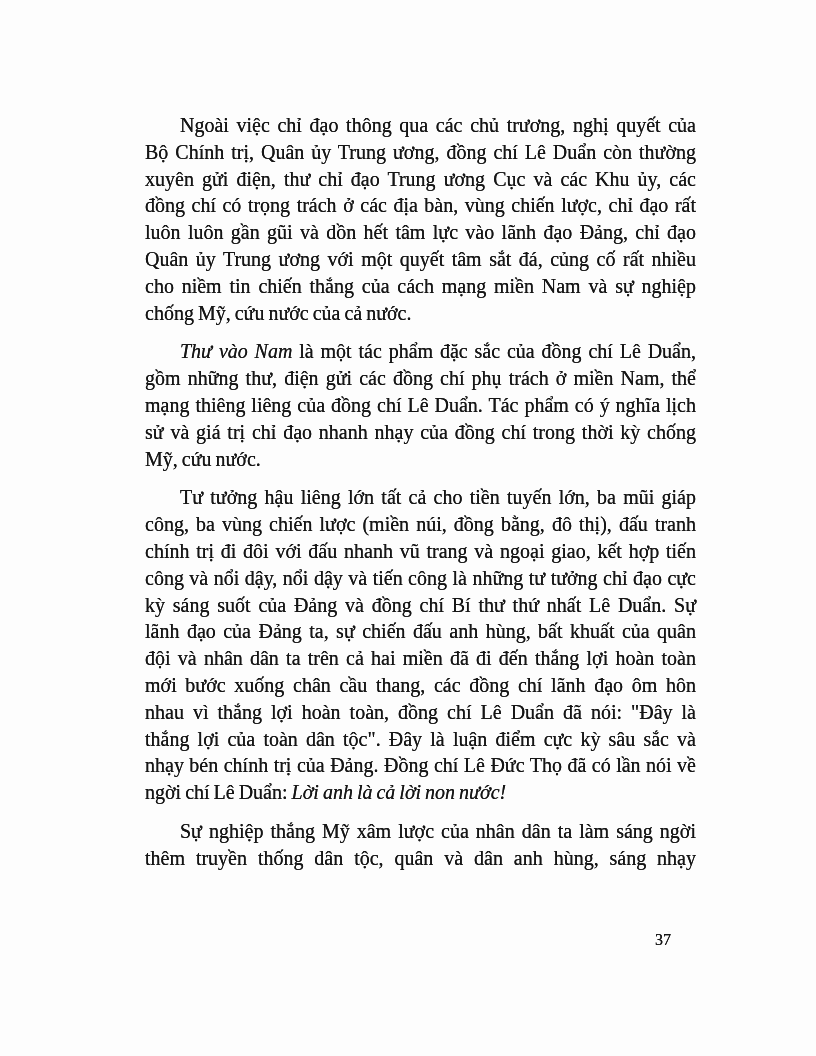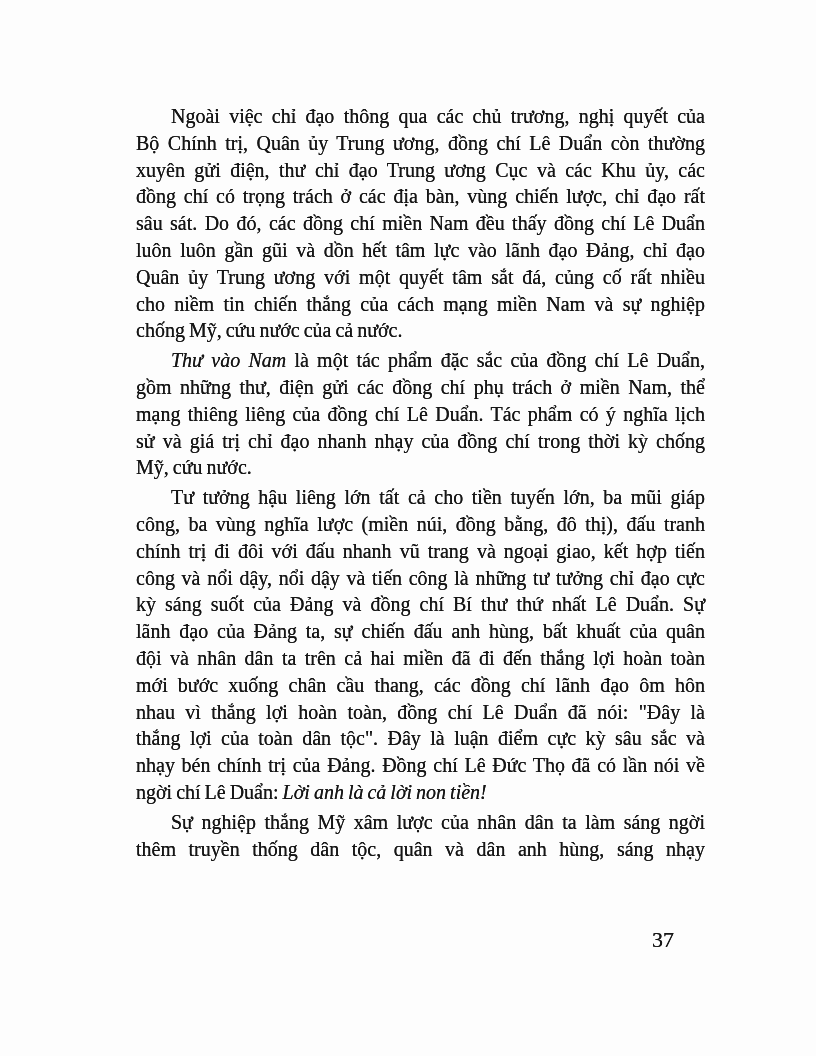--- a/index.html
+++ b/index.html
@@ -19,76 +19,75 @@
   }
   .textblock {
     position: absolute;
     left: 133px;
     top: 100px;
     width: 575px;
     font-size: 20px;
     line-height: 26.8px;
     text-shadow: 0 0 0.4px currentColor; 
   }
-  .paragraph { margin: 3px; padding: 0; }
+  .paragraph { margin: 12px; padding: 0; }
   .line {
     text-align: justify;
     text-align-last: justify;
     word-spacing: -1px;
   }
   .line.last { text-align-last: left; }
   .line.indent { text-indent: 35px; }
   .it { font-style: italic; font-family: Liberation Serif, serif; }
   .pageno {
     position: absolute;
     left: 644px;
     top: 929px;
     width: 38px;
     text-align: center;
-    font-size: 22px;
+    font-size: 16px;
     line-height: 22px;
     text-shadow: 0 0 0.4px currentColor;
   }
 </style>
 </head>
 <body>
 
 <div class="page" style="--page-bg: #fdfdfd; --text-color: #161616;">
   <div class="textblock">
       <div class="paragraph">
         <div class="line indent"><span>Ngoài việc chỉ đạo thông qua các chủ trương, nghị quyết của</span></div>
         <div class="line"><span>Bộ Chính trị, Quân ủy Trung ương, đồng chí Lê Duẩn còn thường</span></div>
         <div class="line"><span>xuyên gửi điện, thư chỉ đạo Trung ương Cục và các Khu ủy, các</span></div>
         <div class="line"><span>đồng chí có trọng trách ở các địa bàn, vùng chiến lược, chỉ đạo rất</span></div>
-        <div class="line"><span>sâu sát. Do đó, các đồng chí miền Nam đều thấy đồng chí Lê Duẩn</span></div>
         <div class="line"><span>luôn luôn gần gũi và dồn hết tâm lực vào lãnh đạo Đảng, chỉ đạo</span></div>
         <div class="line"><span>Quân ủy Trung ương với một quyết tâm sắt đá, củng cố rất nhiều</span></div>
         <div class="line"><span>cho niềm tin chiến thắng của cách mạng miền Nam và sự nghiệp</span></div>
         <div class="line last"><span>chống Mỹ, cứu nước của cả nước.</span></div>
       </div>
       <div class="paragraph">
         <div class="line indent"><span class="it">Thư vào Nam</span><span> là một tác phẩm đặc sắc của đồng chí Lê Duẩn,</span></div>
         <div class="line"><span>gồm những thư, điện gửi các đồng chí phụ trách ở miền Nam, thể</span></div>
         <div class="line"><span>mạng thiêng liêng của đồng chí Lê Duẩn. Tác phẩm có ý nghĩa lịch</span></div>
         <div class="line"><span>sử và giá trị chỉ đạo nhanh nhạy của đồng chí trong thời kỳ chống</span></div>
         <div class="line last"><span>Mỹ, cứu nước.</span></div>
       </div>
       <div class="paragraph">
         <div class="line indent"><span>Tư tưởng hậu liêng lớn tất cả cho tiền tuyến lớn, ba mũi giáp</span></div>
-        <div class="line"><span>công, ba vùng nghĩa lược (miền núi, đồng bằng, đô thị), đấu tranh</span></div>
+        <div class="line"><span>công, ba vùng chiến lược (miền núi, đồng bằng, đô thị), đấu tranh</span></div>
         <div class="line"><span>chính trị đi đôi với đấu nhanh vũ trang và ngoại giao, kết hợp tiến</span></div>
         <div class="line"><span>công và nổi dậy, nổi dậy và tiến công là những tư tưởng chỉ đạo cực</span></div>
         <div class="line"><span>kỳ sáng suốt của Đảng và đồng chí Bí thư thứ nhất Lê Duẩn. Sự</span></div>
         <div class="line"><span>lãnh đạo của Đảng ta, sự chiến đấu anh hùng, bất khuất của quân</span></div>
         <div class="line"><span>đội và nhân dân ta trên cả hai miền đã đi đến thắng lợi hoàn toàn</span></div>
         <div class="line"><span>mới bước xuống chân cầu thang, các đồng chí lãnh đạo ôm hôn</span></div>
         <div class="line"><span>nhau vì thắng lợi hoàn toàn, đồng chí Lê Duẩn đã nói: "Đây là</span></div>
         <div class="line"><span>thắng lợi của toàn dân tộc". Đây là luận điểm cực kỳ sâu sắc và</span></div>
         <div class="line"><span>nhạy bén chính trị của Đảng. Đồng chí Lê Đức Thọ đã có lần nói về</span></div>
-        <div class="line last"><span>ngời chí Lê Duẩn: </span><span class="it">Lời anh là cả lời non tiền!</span></div>
+        <div class="line last"><span>ngời chí Lê Duẩn: </span><span class="it">Lời anh là cả lời non nước!</span></div>
       </div>
       <div class="paragraph">
         <div class="line indent"><span>Sự nghiệp thắng Mỹ xâm lược của nhân dân ta làm sáng ngời</span></div>
         <div class="line"><span>thêm truyền thống dân tộc, quân và dân anh hùng, sáng nhạy</span></div>
       </div>
     </div>
   <div class="pageno">37</div>
 </div>
 
 </body></html>

